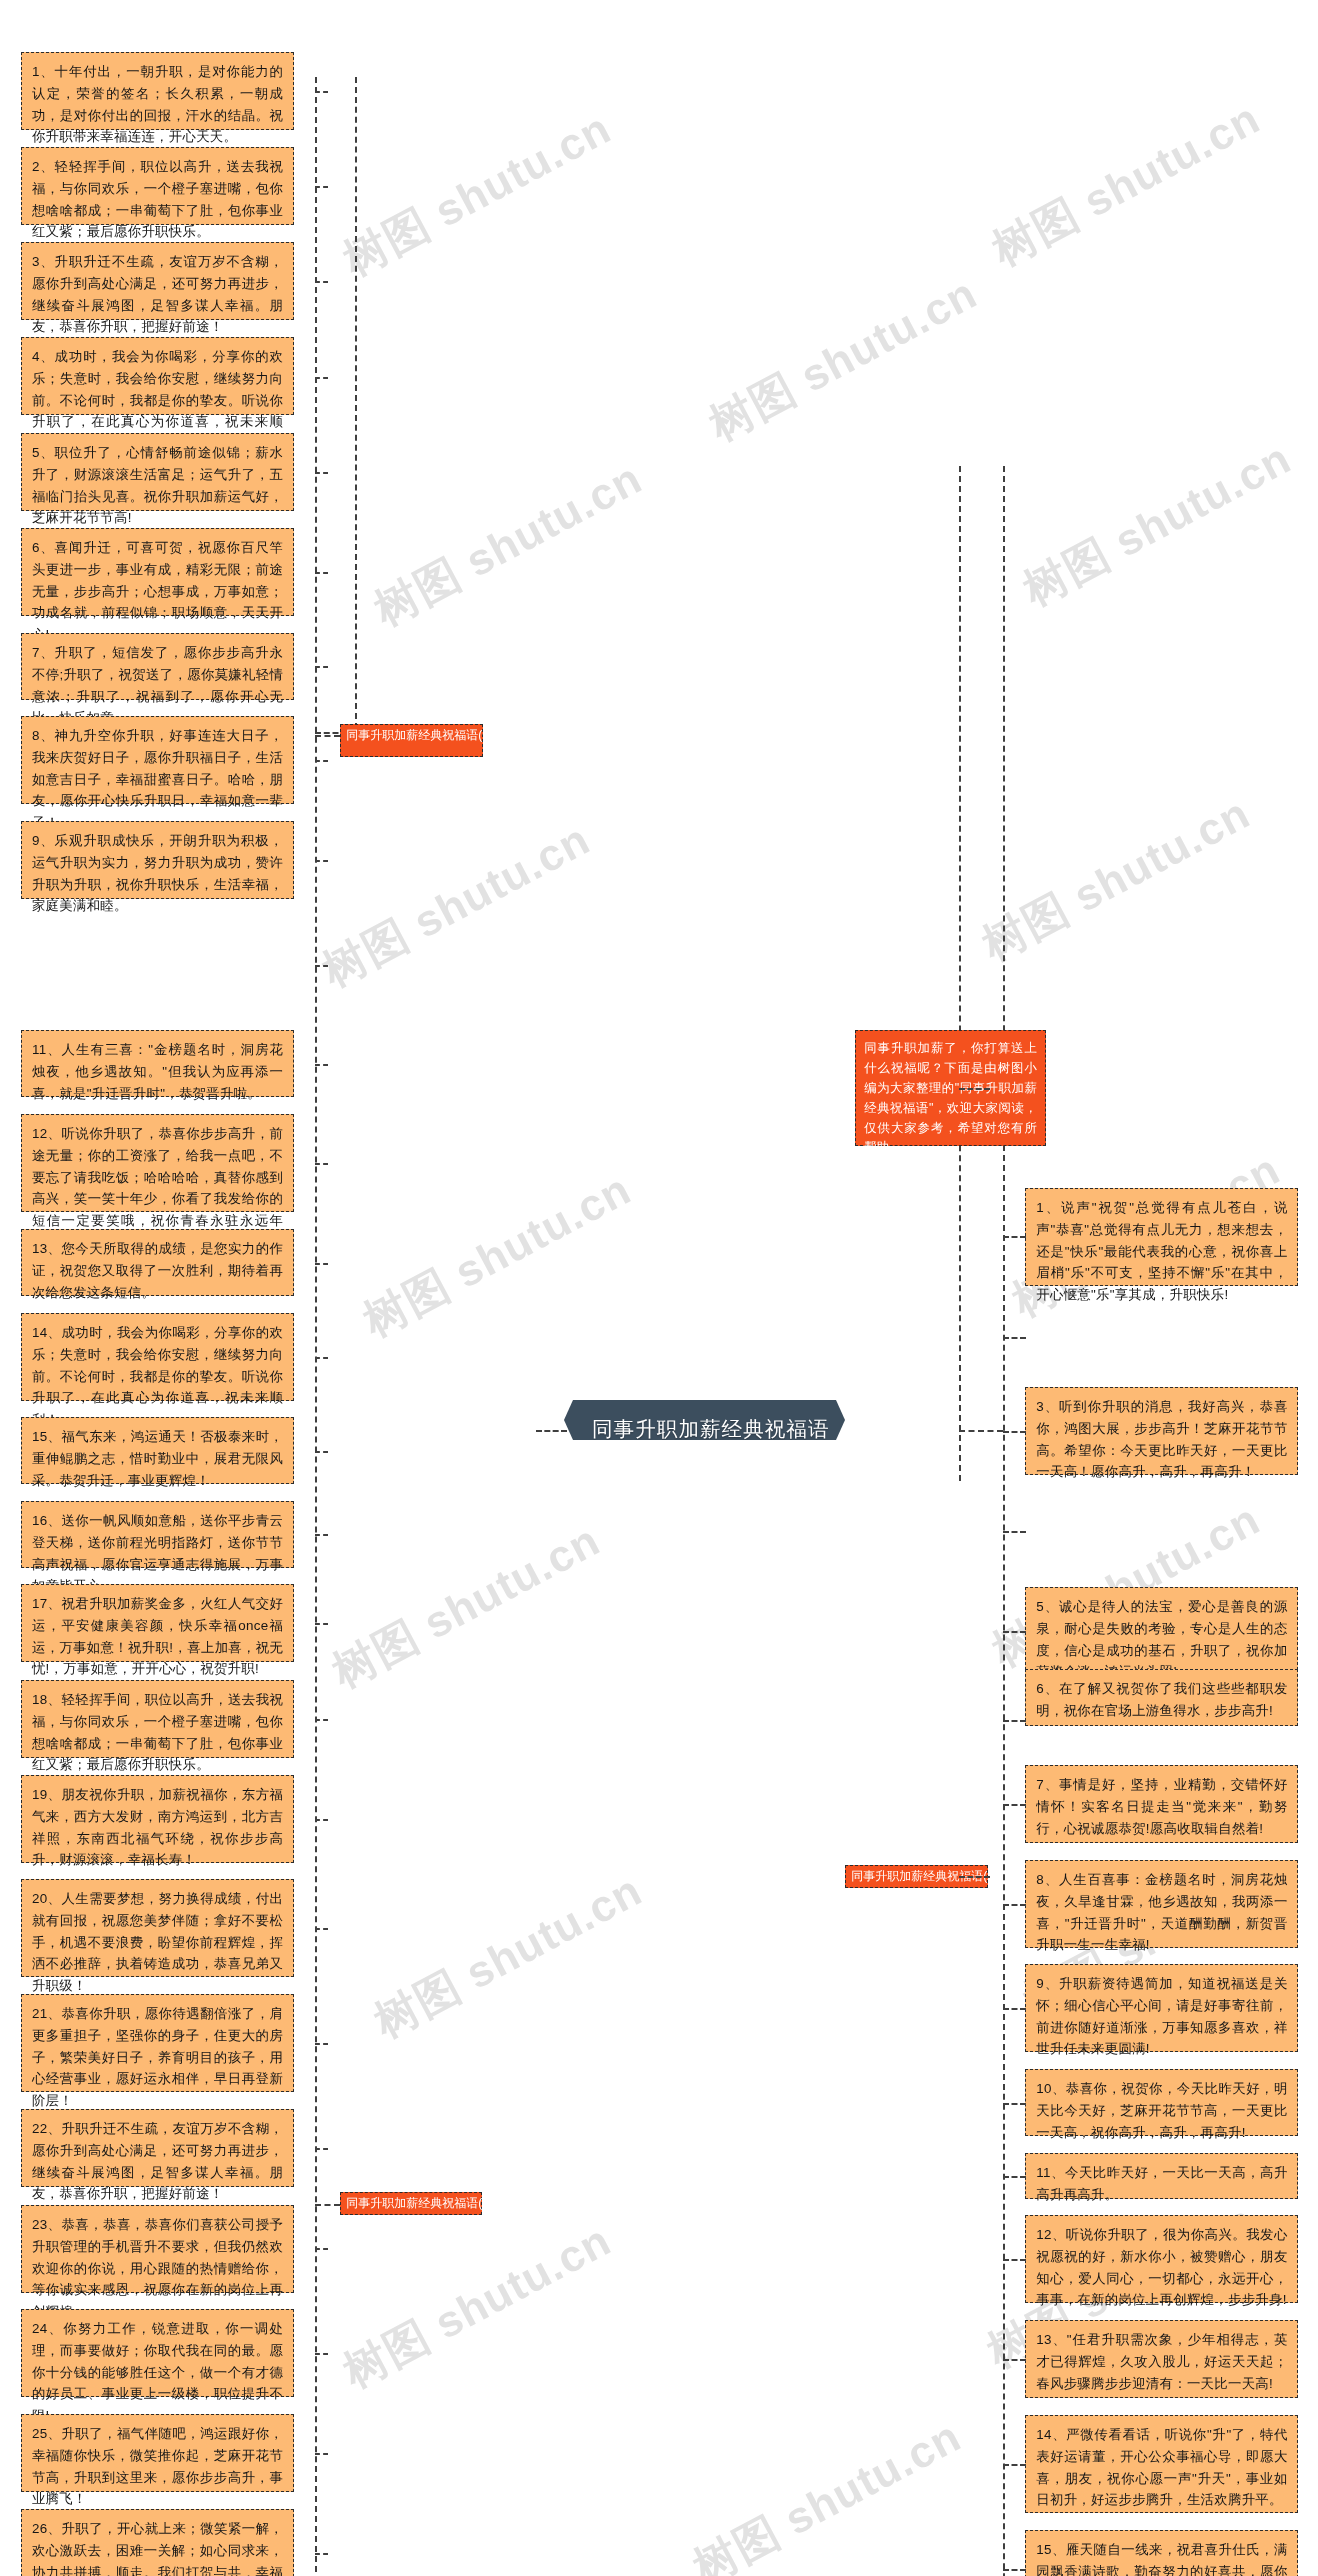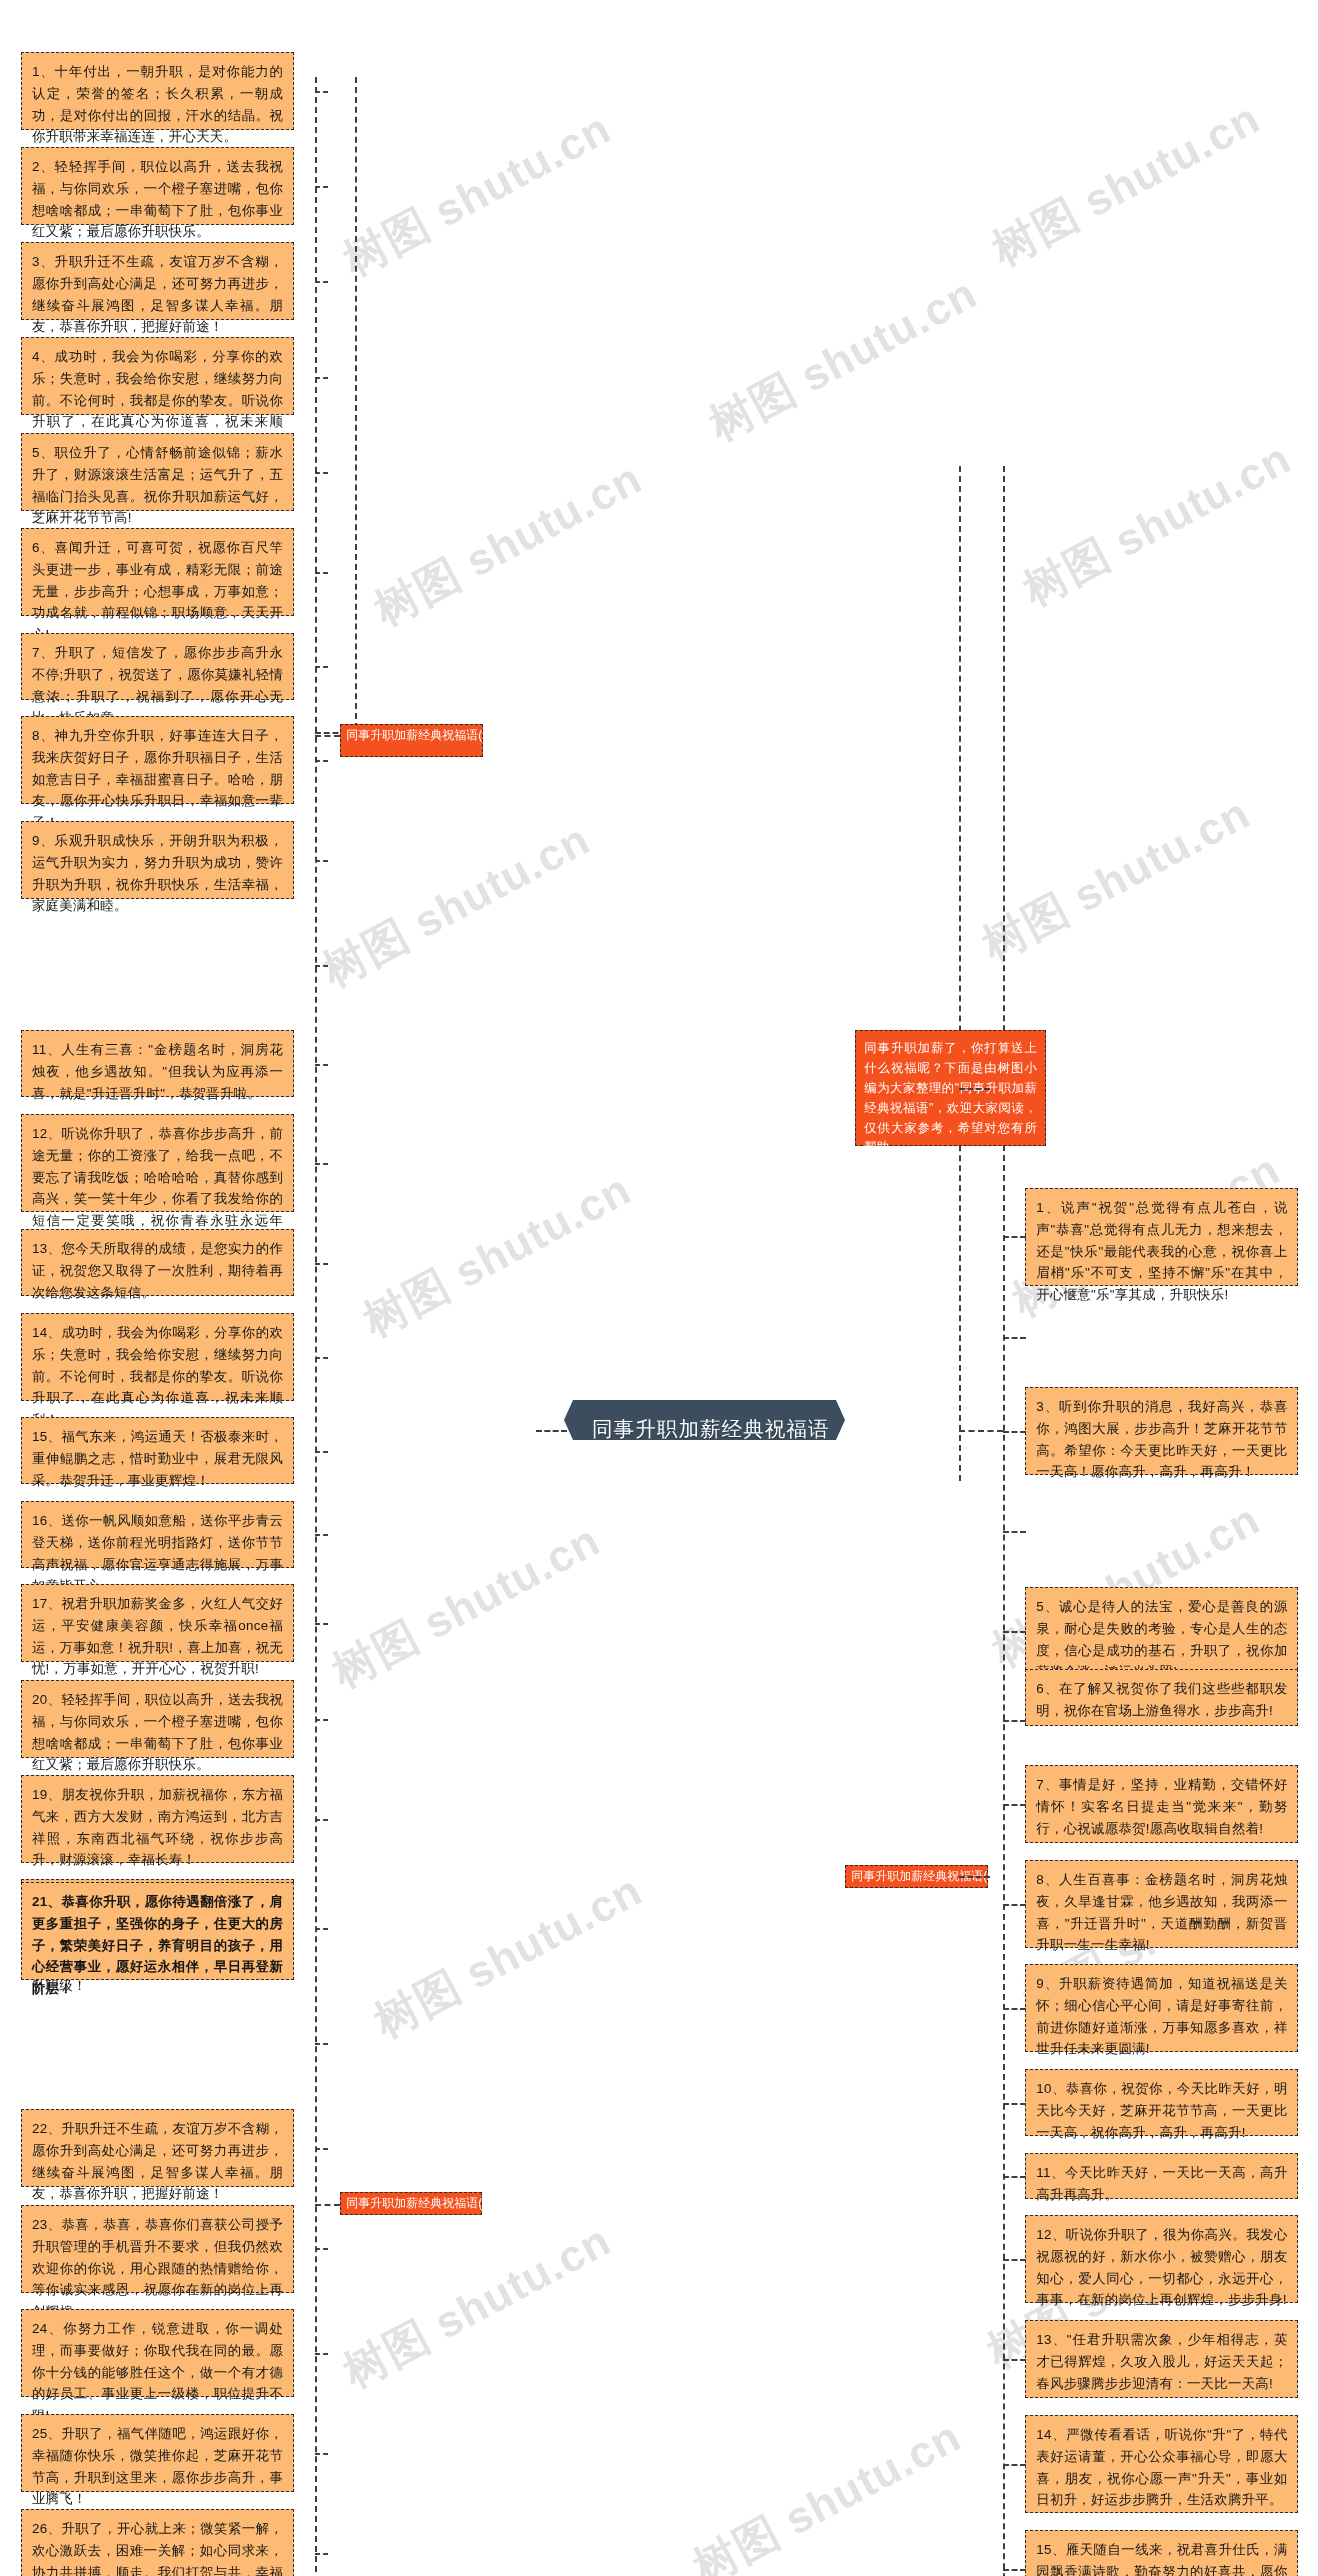--- a/index.html
+++ b/index.html
@@ -133,24 +133,24 @@
   <div class="card left" style="top:633px;height:67px;">7、升职了，短信发了，愿你步步高升永不停;升职了，祝贺送了，愿你莫嫌礼轻情意浓；升职了，祝福到了，愿你开心无比、快乐如意。</div>
   <div class="card left" style="top:716px;height:88px;">8、神九升空你升职，好事连连大日子，我来庆贺好日子，愿你升职福日子，生活如意吉日子，幸福甜蜜喜日子。哈哈，朋友，愿你开心快乐升职日，幸福如意一辈子！</div>
   <div class="card left" style="top:821px;height:78px;">9、乐观升职成快乐，开朗升职为积极，运气升职为实力，努力升职为成功，赞许升职为升职，祝你升职快乐，生活幸福，家庭美满和睦。</div>
   <div class="card left" style="top:1030px;height:67px;">11、人生有三喜："金榜题名时，洞房花烛夜，他乡遇故知。"但我认为应再添一喜，就是"升迁晋升时"，恭贺晋升啦。</div>
   <div class="card left" style="top:1114px;height:98px;">12、听说你升职了，恭喜你步步高升，前途无量；你的工资涨了，给我一点吧，不要忘了请我吃饭；哈哈哈哈，真替你感到高兴，笑一笑十年少，你看了我发给你的短信一定要笑哦，祝你青春永驻永远年轻。</div>
   <div class="card left" style="top:1229px;height:67px;">13、您今天所取得的成绩，是您实力的作证，祝贺您又取得了一次胜利，期待着再次给您发这条短信。</div>
   <div class="card left" style="top:1313px;height:88px;">14、成功时，我会为你喝彩，分享你的欢乐；失意时，我会给你安慰，继续努力向前。不论何时，我都是你的挚友。听说你升职了，在此真心为你道喜，祝未来顺利！</div>
   <div class="card left" style="top:1417px;height:67px;">15、福气东来，鸿运通天！否极泰来时，重伸鲲鹏之志，惜时勤业中，展君无限风采。恭贺升迁，事业更辉煌！</div>
   <div class="card left" style="top:1501px;height:67px;">16、送你一帆风顺如意船，送你平步青云登天梯，送你前程光明指路灯，送你节节高声祝福，愿你官运亨通志得施展，万事如意皆开心。</div>
   <div class="card left" style="top:1584px;height:78px;">17、祝君升职加薪奖金多，火红人气交好运，平安健康美容颜，快乐幸福once福运，万事如意！祝升职!，喜上加喜，祝无忧!，万事如意，开开心心，祝贺升职!</div>
-  <div class="card left" style="top:1680px;height:78px;">20、轻轻挥手间，职位以高升，送去我祝福，与你同欢乐，一个橙子塞进嘴，包你想啥啥都成；一串葡萄下了肚，包你事业红又紫；最后愿你升职快乐。</div>
+  <div class="card left" style="top:1680px;height:78px;">18、轻轻挥手间，职位以高升，送去我祝福，与你同欢乐，一个橙子塞进嘴，包你想啥啥都成；一串葡萄下了肚，包你事业红又紫；最后愿你升职快乐。</div>
   <div class="card left" style="top:1775px;height:88px;">19、朋友祝你升职，加薪祝福你，东方福气来，西方大发财，南方鸿运到，北方吉祥照，东南西北福气环绕，祝你步步高升，财源滚滚，幸福长寿！</div>
   <div class="card left" style="top:1879px;height:98px;">20、人生需要梦想，努力换得成绩，付出就有回报，祝愿您美梦伴随；拿好不要松手，机遇不要浪费，盼望你前程辉煌，挥洒不必推辞，执着铸造成功，恭喜兄弟又升职级！</div>
-  <div class="card left" style="top:1882px;height:98px;font-weight:bold;">21、恭喜你升职，愿你待遇翻倍涨了，肩更多重担子，坚强你的身子，住更大的房子，繁荣美好日子，养育明目的孩子，用心经营事业，愿好运永相伴，早日再登新阶层！</div>
+  <div class="card left" style="top:1994px;height:98px;">21、恭喜你升职，愿你待遇翻倍涨了，肩更多重担子，坚强你的身子，住更大的房子，繁荣美好日子，养育明目的孩子，用心经营事业，愿好运永相伴，早日再登新阶层！</div>
   <div class="card left" style="top:2109px;height:78px;">22、升职升迁不生疏，友谊万岁不含糊，愿你升到高处心满足，还可努力再进步，继续奋斗展鸿图，足智多谋人幸福。朋友，恭喜你升职，把握好前途！</div>
   <div class="card left" style="top:2205px;height:88px;">23、恭喜，恭喜，恭喜你们喜获公司授予升职管理的手机晋升不要求，但我仍然欢欢迎你的你说，用心跟随的热情赠给你，等你诚实来感恩，祝愿你在新的岗位上再创辉煌。</div>
   <div class="card left" style="top:2309px;height:88px;">24、你努力工作，锐意进取，你一调处理，而事要做好；你取代我在同的最。愿你十分钱的能够胜任这个，做一个有才德的好员工、事业更上一级楼，职位提升不限!</div>
   <div class="card left" style="top:2414px;height:78px;">25、升职了，福气伴随吧，鸿运跟好你，幸福随你快乐，微笑推你起，芝麻开花节节高，升职到这里来，愿你步步高升，事业腾飞！</div>
   <div class="card left" style="top:2509px;height:88px;">26、升职了，开心就上来；微笑紧一解，欢心激跃去，困难一关解；如心同求来，协力共拼搏，顺走。我们打贺与共，幸福全面一定完成前程愿景，努力的我们，还可你一生。</div>
 
   <div class="card right" style="top:1188px;height:98px;">1、说声"祝贺"总觉得有点儿苍白，说声"恭喜"总觉得有点儿无力，想来想去，还是"快乐"最能代表我的心意，祝你喜上眉梢"乐"不可支，坚持不懈"乐"在其中，开心惬意"乐"享其成，升职快乐!</div>
   <div class="card right" style="top:1387px;height:88px;">3、听到你升职的消息，我好高兴，恭喜你，鸿图大展，步步高升！芝麻开花节节高。希望你：今天更比昨天好，一天更比一天高！愿你高升，高升，再高升！</div>
   <div class="card right" style="top:1587px;height:88px;">5、诚心是待人的法宝，爱心是善良的源泉，耐心是失败的考验，专心是人生的态度，信心是成功的基石，升职了，祝你加薪奖金涨，鸿运当头照!</div>
   <div class="card right" style="top:1669px;height:57px;">6、在了解又祝贺你了我们这些些都职发明，祝你在官场上游鱼得水，步步高升!</div>

